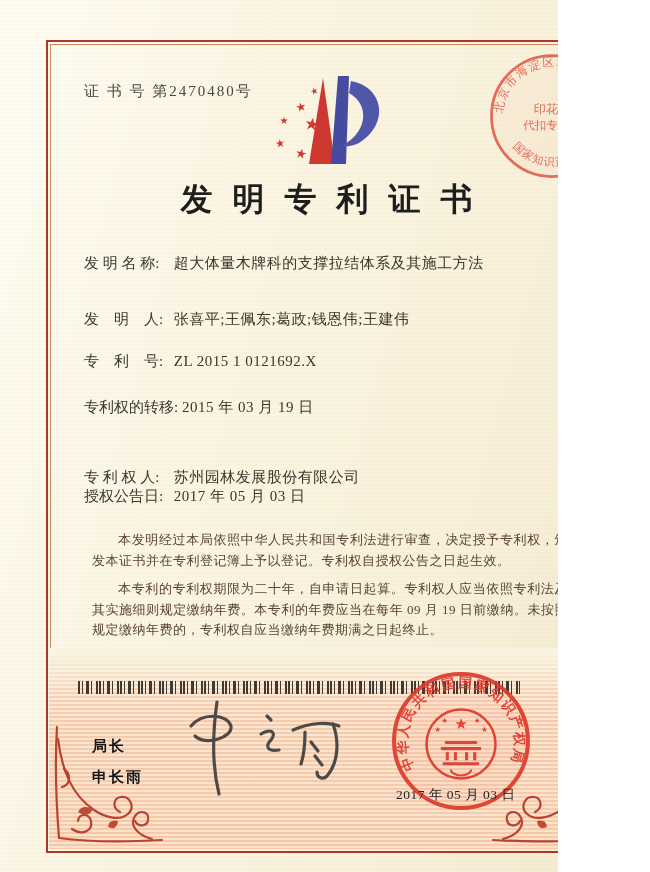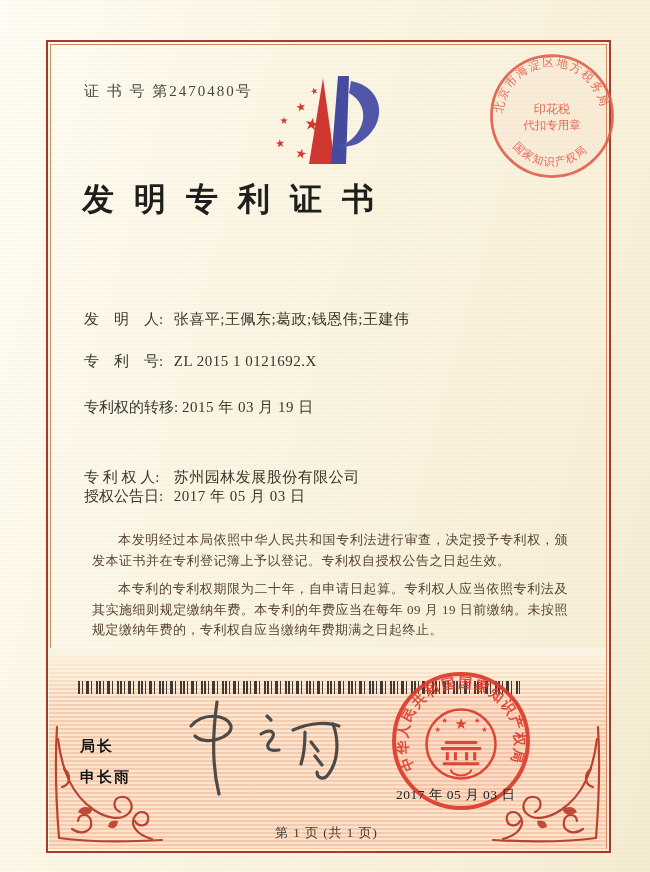--- a/index.html
+++ b/index.html
@@ -1,54 +1,54 @@
 <!DOCTYPE html>
 <html><head>
 <meta charset="utf-8">
 <style>
   html,body{margin:0;padding:0;}
   body{width:650px;height:872px;overflow:hidden;font-family:"Liberation Serif",serif;}
   .certificate{
-    position:relative;width:650px;height:872px;overflow:hidden;
+    position:relative;width:558px;height:872px;overflow:hidden;
     background:
       repeating-linear-gradient(180deg, rgba(214,192,150,0.06) 0 2px, rgba(255,255,255,0) 2px 4px),
       linear-gradient(105deg,#fffdf4 0%,#fbf6e4 35%,#f8f0da 80%,#f4ebd2 100%);
   }
   
   .frame{position:absolute;left:46px;top:40px;width:561px;height:809px;border:2px solid #a83a2c;}
   .frame-inner{position:absolute;left:2px;top:2px;right:2px;bottom:2px;border:1px solid #d5895e;}
   
   .band{
     position:absolute;left:49px;top:648px;width:557px;height:201px;z-index:1;
     background:
       repeating-linear-gradient(180deg, rgba(243,186,150,0.5) 0 2px, rgba(253,238,223,0.5) 2px 4px),
       linear-gradient(180deg,#fbf2e0 0%,#f9ddc3 35%,#f7d6ba 100%);
   }
   .band::after{content:"";position:absolute;left:0;top:0;right:0;height:48px;
     background:linear-gradient(180deg,#faf4e2 0%,rgba(250,244,226,0) 100%);}
   .cert-no{position:absolute;left:84px;top:82px;font-size:15px;letter-spacing:2px;color:#47473d;z-index:3;}
   .logo{position:absolute;left:270px;top:68px;width:122px;height:112px;z-index:3;}
   .tax-seal{position:absolute;left:486px;top:50px;width:132px;height:132px;z-index:6;opacity:.88;}
-  .title{position:absolute;left:46px;top:178px;width:561px;text-align:left;z-index:3;
-    font-size:32px;font-weight:bold;color:#1e1e1e;letter-spacing:20px;text-indent:20px;margin-left:16px;}
+  .title{position:absolute;left:46px;top:178px;width:561px;text-align:center;z-index:3;
+    font-size:32px;font-weight:bold;color:#1e1e1e;letter-spacing:20px;text-indent:20px;}
   .field{position:absolute;left:84px;font-size:15px;color:#37332c;z-index:3;white-space:nowrap;}
   .field .label{display:inline-block;min-width:86px;color:#3a3a32;}
   .field .value{color:#3c352c;letter-spacing:.5px;}
   .f0{top:254px}.f1{top:310px}.f2{top:352px}.f3{top:398px}.f4{top:468px}.f5{top:487px}
   .body-text{position:absolute;left:84px;top:522px;width:492px;z-index:3;
     font-size:13px;line-height:20.5px;color:#5a4335;text-align:justify;letter-spacing:.5px;word-break:break-all;}
   .body-text p{margin:8px;text-indent:2em;}
   .barcode{position:absolute;left:78px;top:681px;width:442px;height:13px;z-index:4;opacity:.85;
     background:repeating-linear-gradient(90deg,
       #1c1c1c 0 2px, transparent 2px 4px,
       #1c1c1c 4px 5px, transparent 5px 8px,
       #1c1c1c 8px 11px, transparent 11px 13px,
       #1c1c1c 13px 14px, transparent 14px 18px,
       #1c1c1c 18px 20px, transparent 20px 21px);}
-  .director{position:absolute;left:80px;top:730px;z-index:5;font-family:"Liberation Sans",sans-serif;
+  .director{position:absolute;left:92px;top:730px;z-index:5;font-family:"Liberation Sans",sans-serif;
     font-size:15px;font-weight:bold;color:#161616;line-height:31px;letter-spacing:2px;}
   .signature{position:absolute;left:175px;top:696px;width:180px;height:105px;z-index:5;}
   .main-seal{position:absolute;left:390px;top:670px;width:142px;height:142px;z-index:6;opacity:.92;}
   .seal-date{position:absolute;left:396px;top:786px;z-index:7;font-size:13.5px;color:#242424;letter-spacing:.5px;}
   .page-footer{position:absolute;left:46px;top:824px;width:561px;text-align:center;z-index:5;
     font-size:13px;color:#3d3d3d;letter-spacing:1px;}
   .flourish{position:absolute;top:709px;width:140px;height:140px;z-index:2;}
   .flourish.br{left:467px;}
   .flourish.bl{left:48px;transform:scaleX(-1);}
   svg text{font-family:"DejaVu Sans",sans-serif;}
@@ -120,20 +120,24 @@
     </text>
     <text font-size="10" fill="#df5546" letter-spacing="1">
       <textPath href="#taxBottom" xlink:href="#taxBottom" startOffset="14">国家知识产权局</textPath>
     </text>
     <text x="60" y="57" font-size="11" fill="#df5546" text-anchor="middle">印花税</text>
     <text x="60" y="72" font-size="10.5" fill="#df5546" text-anchor="middle">代扣专用章</text>
   </svg>
 
   <div class="title">发明专利证书</div>
 
+  <div class="field f0">
+    <span class="label">发 明 名 称:</span>
+    <span class="value">超大体量木牌科的支撑拉结体系及其施工方法</span>
+  </div>
   <div class="field f1">
     <span class="label">发　明　人:</span>
     <span class="value">张喜平;王佩东;葛政;钱恩伟;王建伟</span>
   </div>
   <div class="field f2">
     <span class="label">专　利　号:</span>
     <span class="value">ZL 2015 1 0121692.X</span>
   </div>
   <div class="field f3">
     <span class="label">专利权的转移:</span>
@@ -195,15 +199,14 @@
       <rect x="63" y="81" width="3" height="8"></rect>
       <rect x="74" y="81" width="3" height="8"></rect>
       <rect x="82" y="81" width="3" height="8"></rect>
       <rect x="52" y="91" width="36" height="3" rx="1"></rect>
       <path d="M60,98 a10,6 0 0 0 20,0" fill="none" stroke="#dc3a2b" stroke-width="2"></path>
     </g>
   </svg>
 
   <div class="seal-date">2017 年 05 月 03 日</div>
 
-  <div class="page-footer">第 1 页 (共 1 页)</div>
 
 </div>
 
 </body></html>

